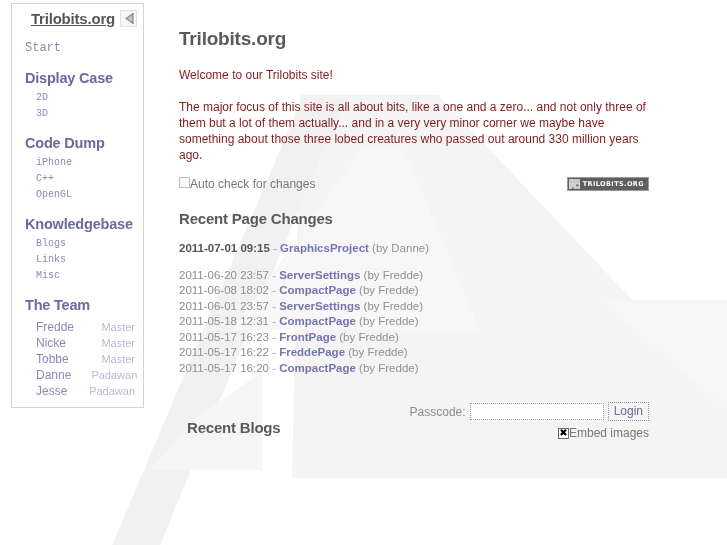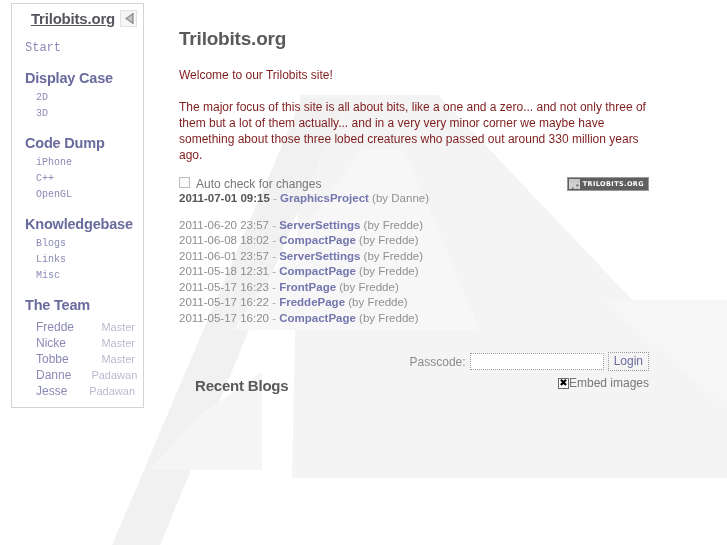--- a/index.html
+++ b/index.html
@@ -147,21 +147,20 @@
   
   #autocheck-row {
     display: flex;
     align-items: center;
     justify-content: space-between;
     margin-top: 14px;
   }
   #autocheck-left {
     display: flex;
     align-items: flex-start;
-    gap: 6px;
   }
   .cb {
     width: 11px;
     height: 11px;
     border: 1px solid #bdbdbd;
     background: #fbfbfb;
     box-sizing: border-box;
     display: inline-block;
     position: relative;
     flex: 0 0 auto;
@@ -254,21 +253,21 @@
     position: relative;
     height: 46px;
   }
   #recent-blogs-heading {
     position: absolute;
     left: 0;
     top: 9px;
     font-size: 15px;
     font-weight: bold;
     color: #5a5a5a;
-    margin: 16px;
+    margin: 8px;
     letter-spacing: -0.2px;
   }
   #login-form {
     position: absolute;
     right: 0;
     top: 0;
     display: flex;
     align-items: center;
     gap: 4px;
   }
@@ -400,20 +399,21 @@
           <rect width="11" height="10" fill="#d2d2d2"></rect>
           <polygon points="1,9 4,3.5 6,9" fill="#6e6e6e"></polygon>
           <polygon points="5,9 8,5 11,9" fill="#8e8e8e"></polygon>
           <circle cx="8.4" cy="2.4" r="1.2" fill="#737373"></circle>
         </svg>
       </span>
       <span id="badge-text">TRILOBITS.ORG</span>
     </div>
   </div>
 
+  <h2 class="section-heading">Recent Page Changes</h2>
 
   <div>
 
     <div class="change-row first">
       <span class="change-date">2011-07-01 09:15</span>
       <span class="change-sep">-</span>
       <a class="change-page">GraphicsProject</a>
       <span class="change-author">(by Danne)</span>
     </div>
 

